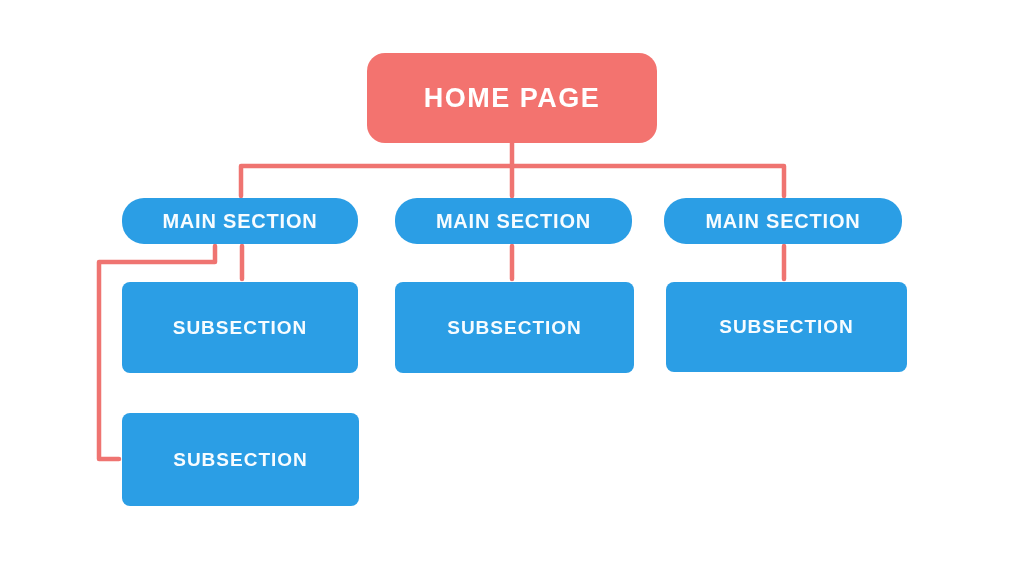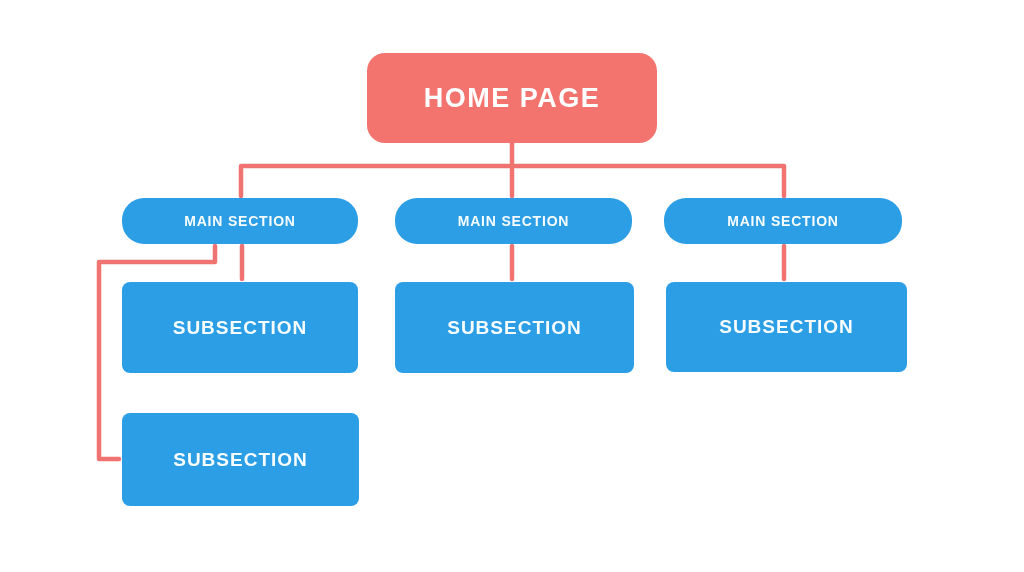--- a/index.html
+++ b/index.html
@@ -40,21 +40,21 @@
   .node.root{
     background:var(--coral-box);
     border-radius:18px;
     font-size:27px;
     letter-spacing:1.5px;
     color:#FFFFFF;
   }
   .node.main{
     background:var(--blue-box);
     border-radius:22px;
-    font-size:14px;
+    font-size:20px;
     letter-spacing:0.8px;
   }
   .node.sub{
     background:var(--blue-box);
     border-radius:8px;
     font-size:19px;
     letter-spacing:1px;
   }
   
   .n-root  {left:367px;top:53px; width:290px;height:90px;}

